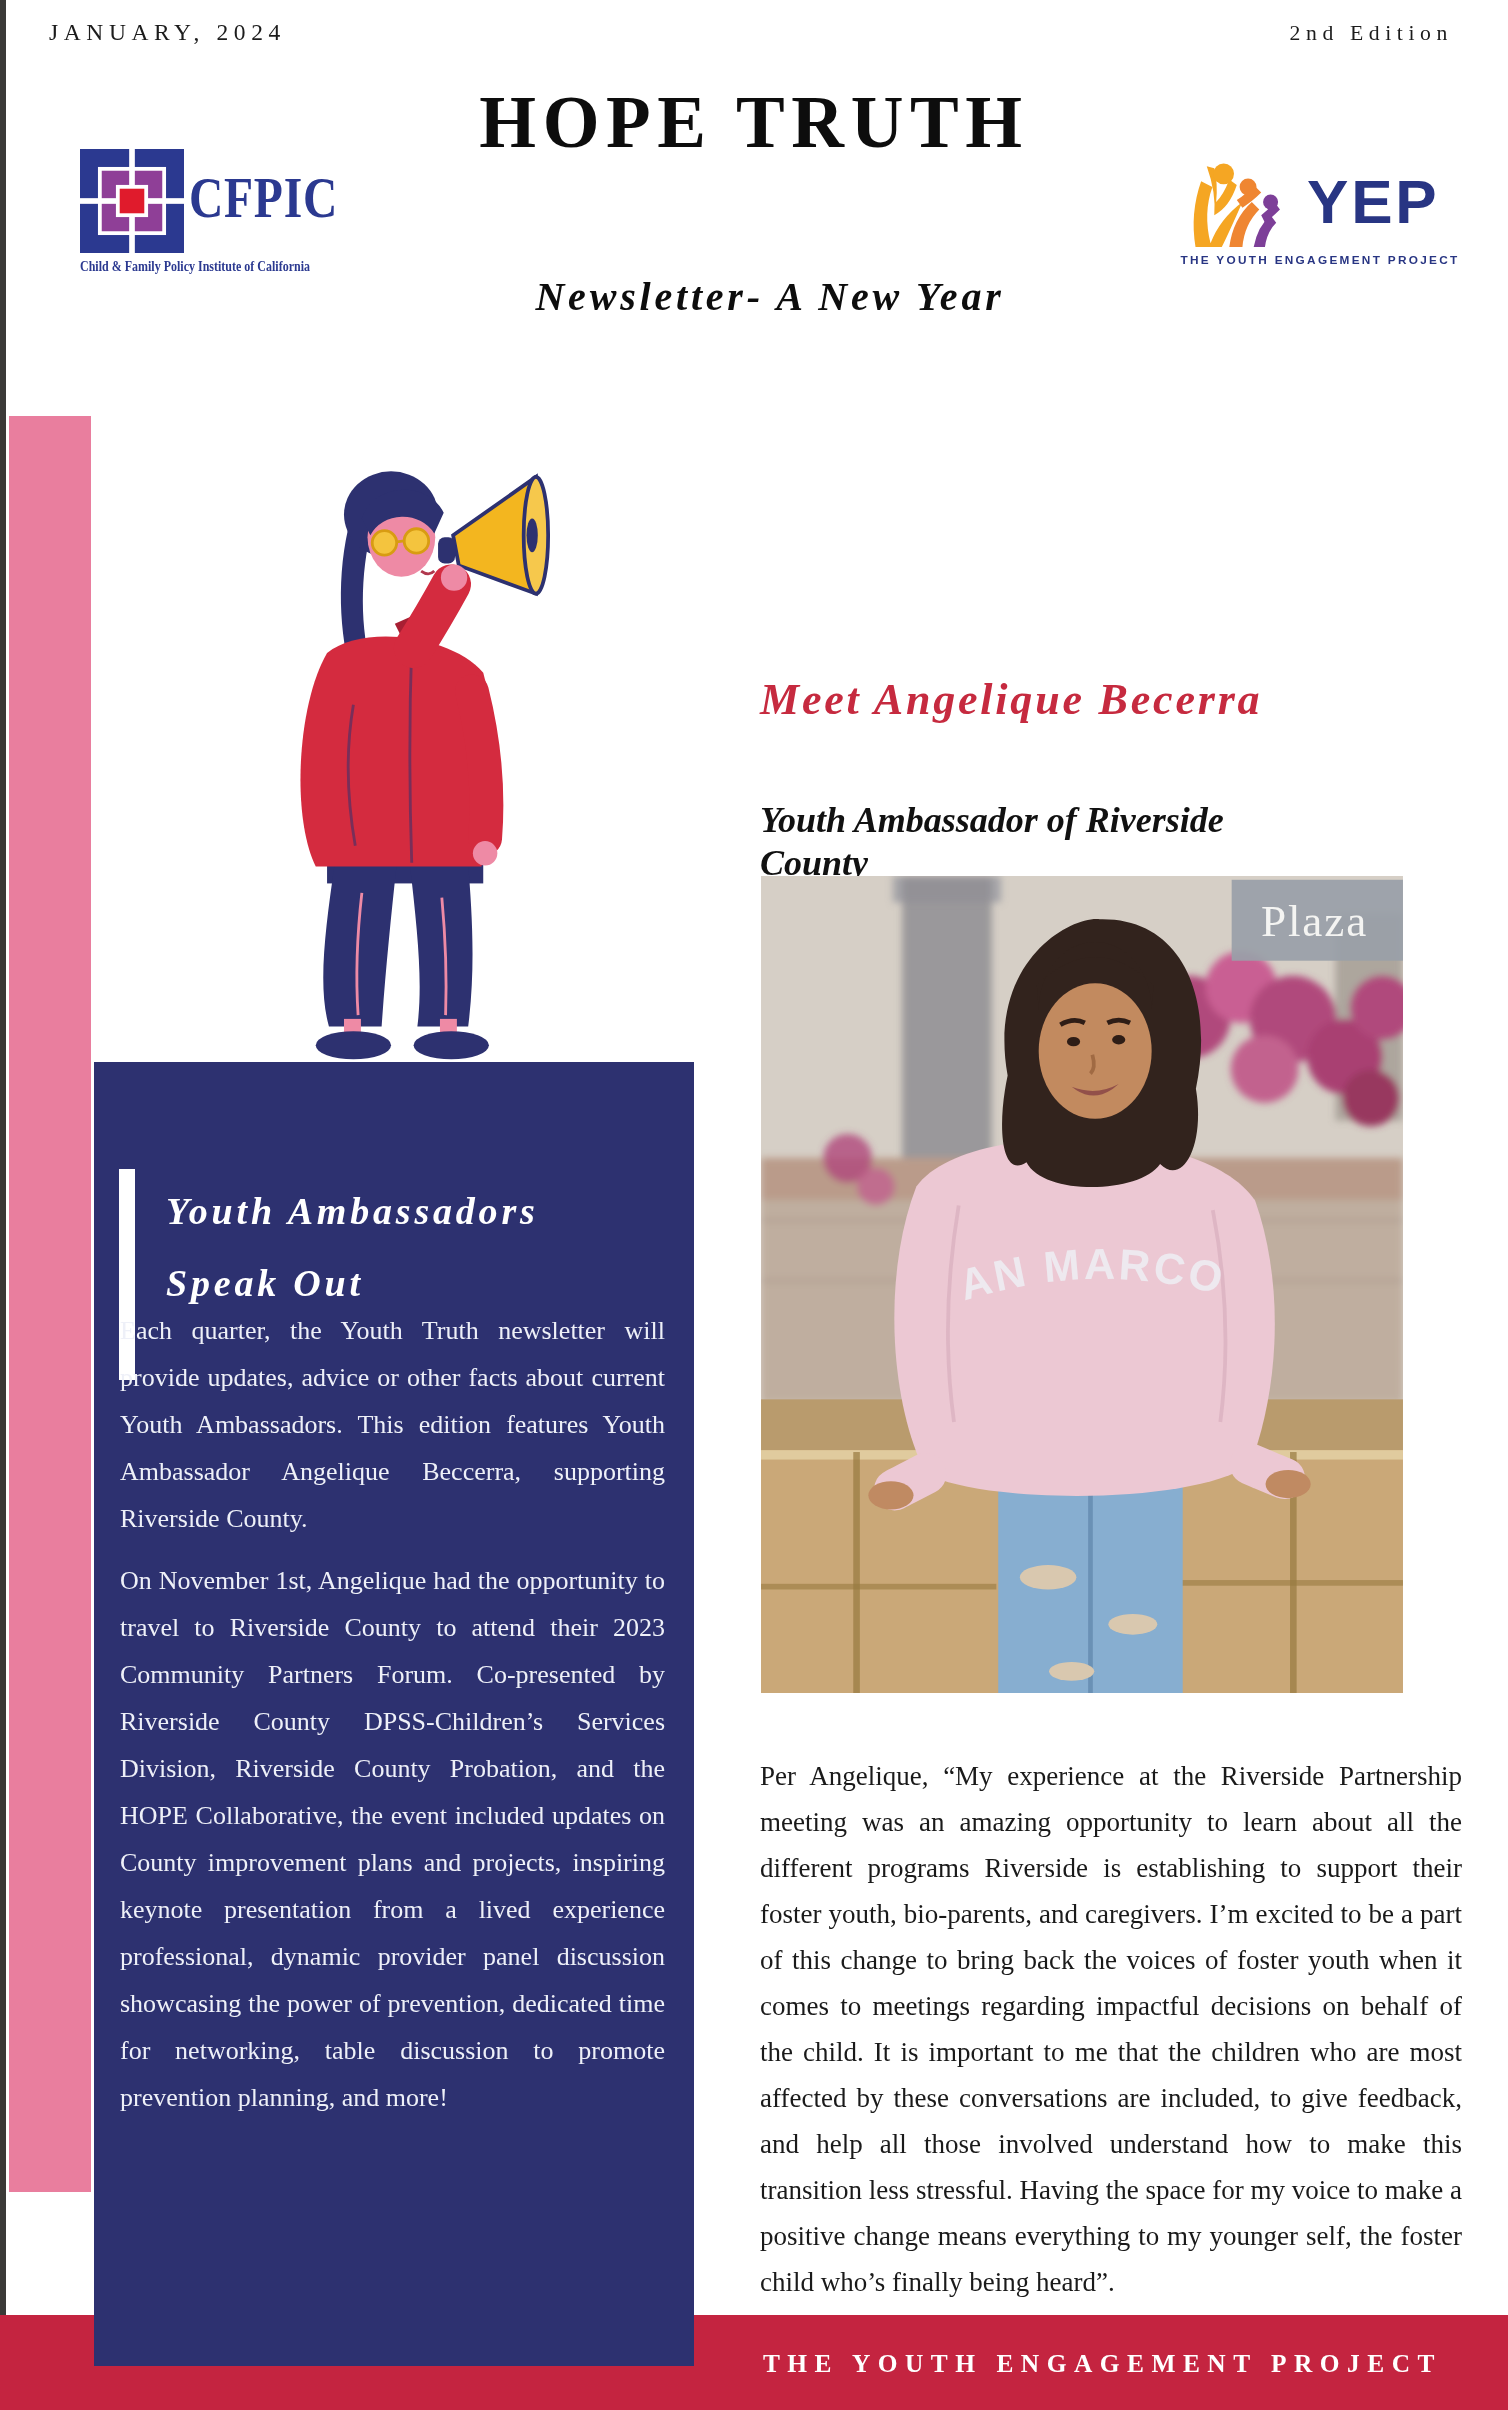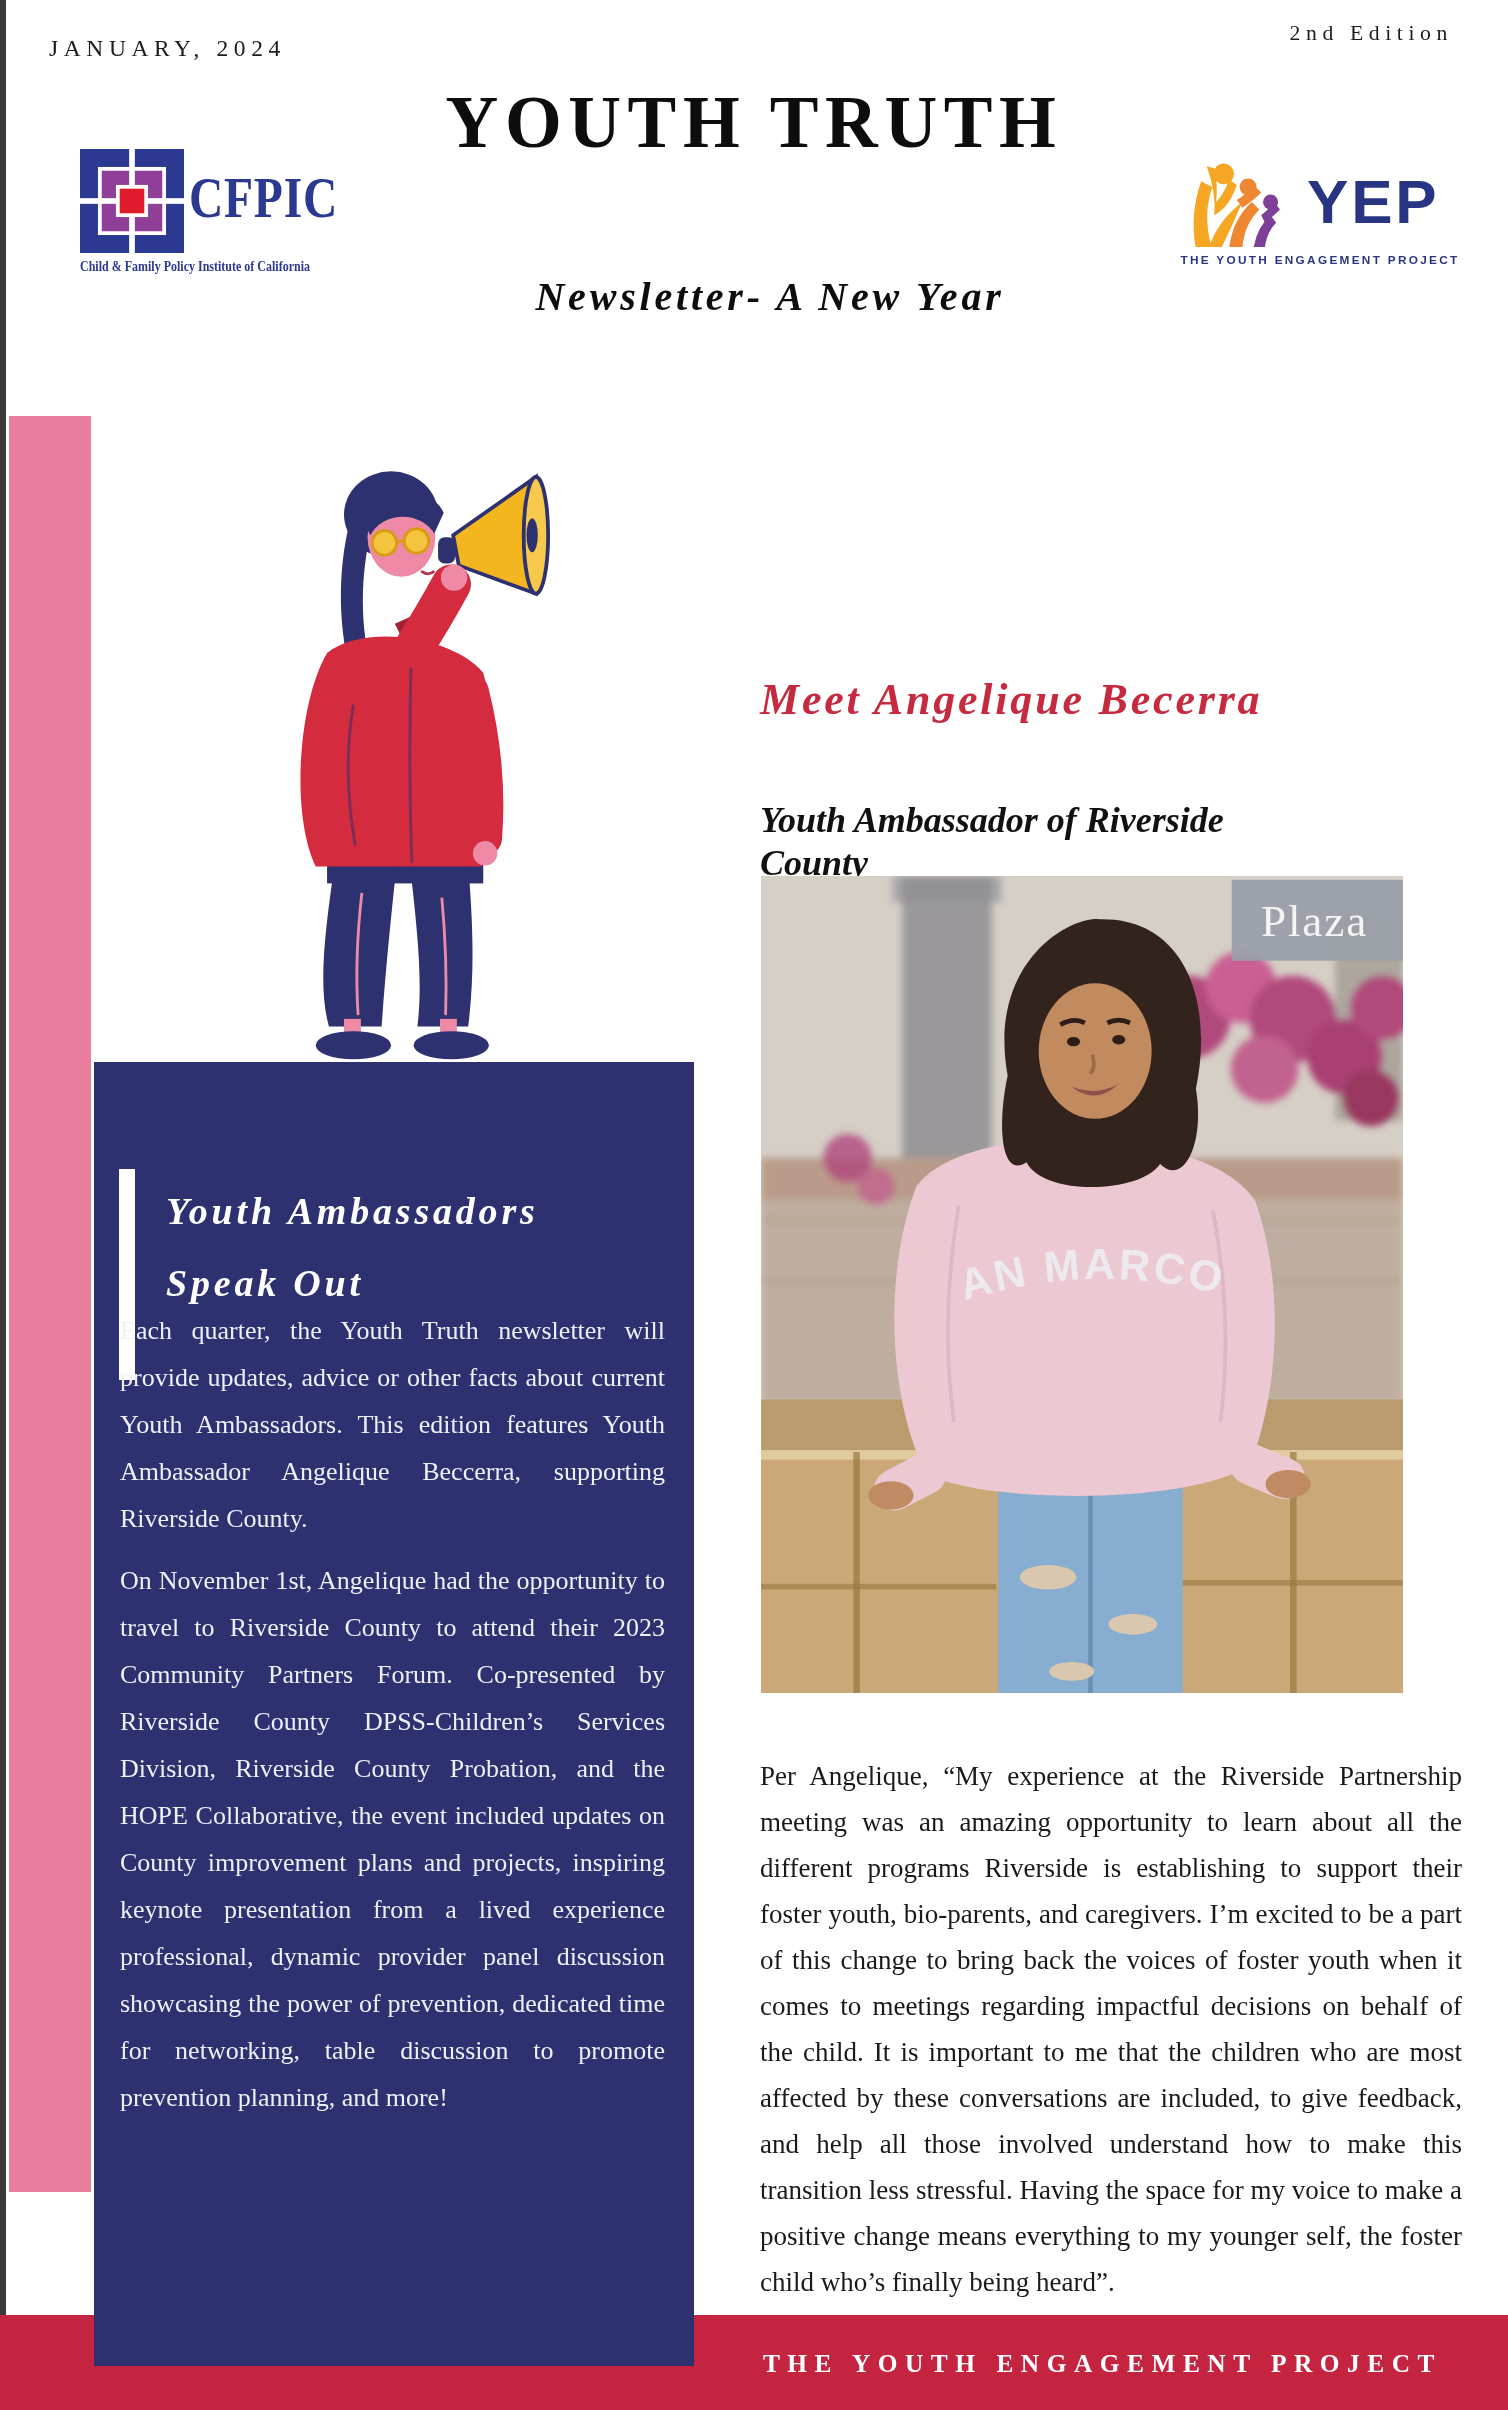--- a/index.html
+++ b/index.html
@@ -2,21 +2,21 @@
 <html style="font-size:15px"><head>
 <meta charset="utf-8">
 <style>
   html,body{margin:0;padding:0;background:#8a8a8a;}
   .page{position:relative;width:1508px;height:2411px;background:#ffffff;overflow:hidden;
         font-family:"Liberation Serif",serif;color:#151515;}
   .abs{position:absolute;}
   .left-edge{left:0;top:0;width:5.6px;height:2411px;background:#3b3a38;}
 
   
-  .date{left:49px;top:19px;font-size:23.5px;letter-spacing:5.6px;color:#1c1c1c;margin-top:16px;}
+  .date{left:49px;top:19px;font-size:23.5px;letter-spacing:5.6px;color:#1c1c1c;}
   .edition{right:55px;top:21px;font-size:21.7px;letter-spacing:5.6px;color:#1c1c1c;}
   .title{left:0;right:0;top:81px;text-align:center;font-size:73px;font-weight:bold;
          letter-spacing:6.6px;color:#0d0d0d;}
   .sub1{left:0;right:0;top:188px;text-align:center;font-size:40px;font-weight:bold;
         font-style:italic;letter-spacing:3.8px;color:#0d0d0d;}
   .sub2{left:0;right:0;top:273px;text-align:center;font-size:40px;font-weight:bold;
         font-style:italic;letter-spacing:3.8px;color:#0d0d0d;padding-left:32px;}
 
   
   .cfpic{left:80px;top:149px;width:301px;height:137px;}
@@ -59,21 +59,21 @@
   .footer-text{color:#ffffff;font-size:25.4px;letter-spacing:7.5px;font-weight:bold;}
 </style>
 </head>
 <body>
 
 <div class="page">
   <div class="abs left-edge"></div>
 
   <div class="abs date">JANUARY, 2024</div>
   <div class="abs edition">2nd Edition</div>
-  <div class="abs title">YOUTH TRUTH</div>
+  <div class="abs title">HOPE TRUTH</div>
   <div class="abs sub2">Newsletter- A New Year</div>
 
   <div class="abs cfpic">
     <svg width="104" height="104" viewBox="0 0 110 110">
       <rect x="0" y="0" width="110" height="110" fill="#2b3990"></rect>
       <rect x="52" y="0" width="6" height="110" fill="#ffffff"></rect>
       <rect x="0" y="52" width="110" height="6" fill="#ffffff"></rect>
       <rect x="21" y="21" width="68" height="68" fill="#8f3f97" stroke="#ffffff" stroke-width="4"></rect>
       <rect x="52" y="21" width="6" height="68" fill="#ffffff"></rect>
       <rect x="21" y="52" width="68" height="6" fill="#ffffff"></rect>

